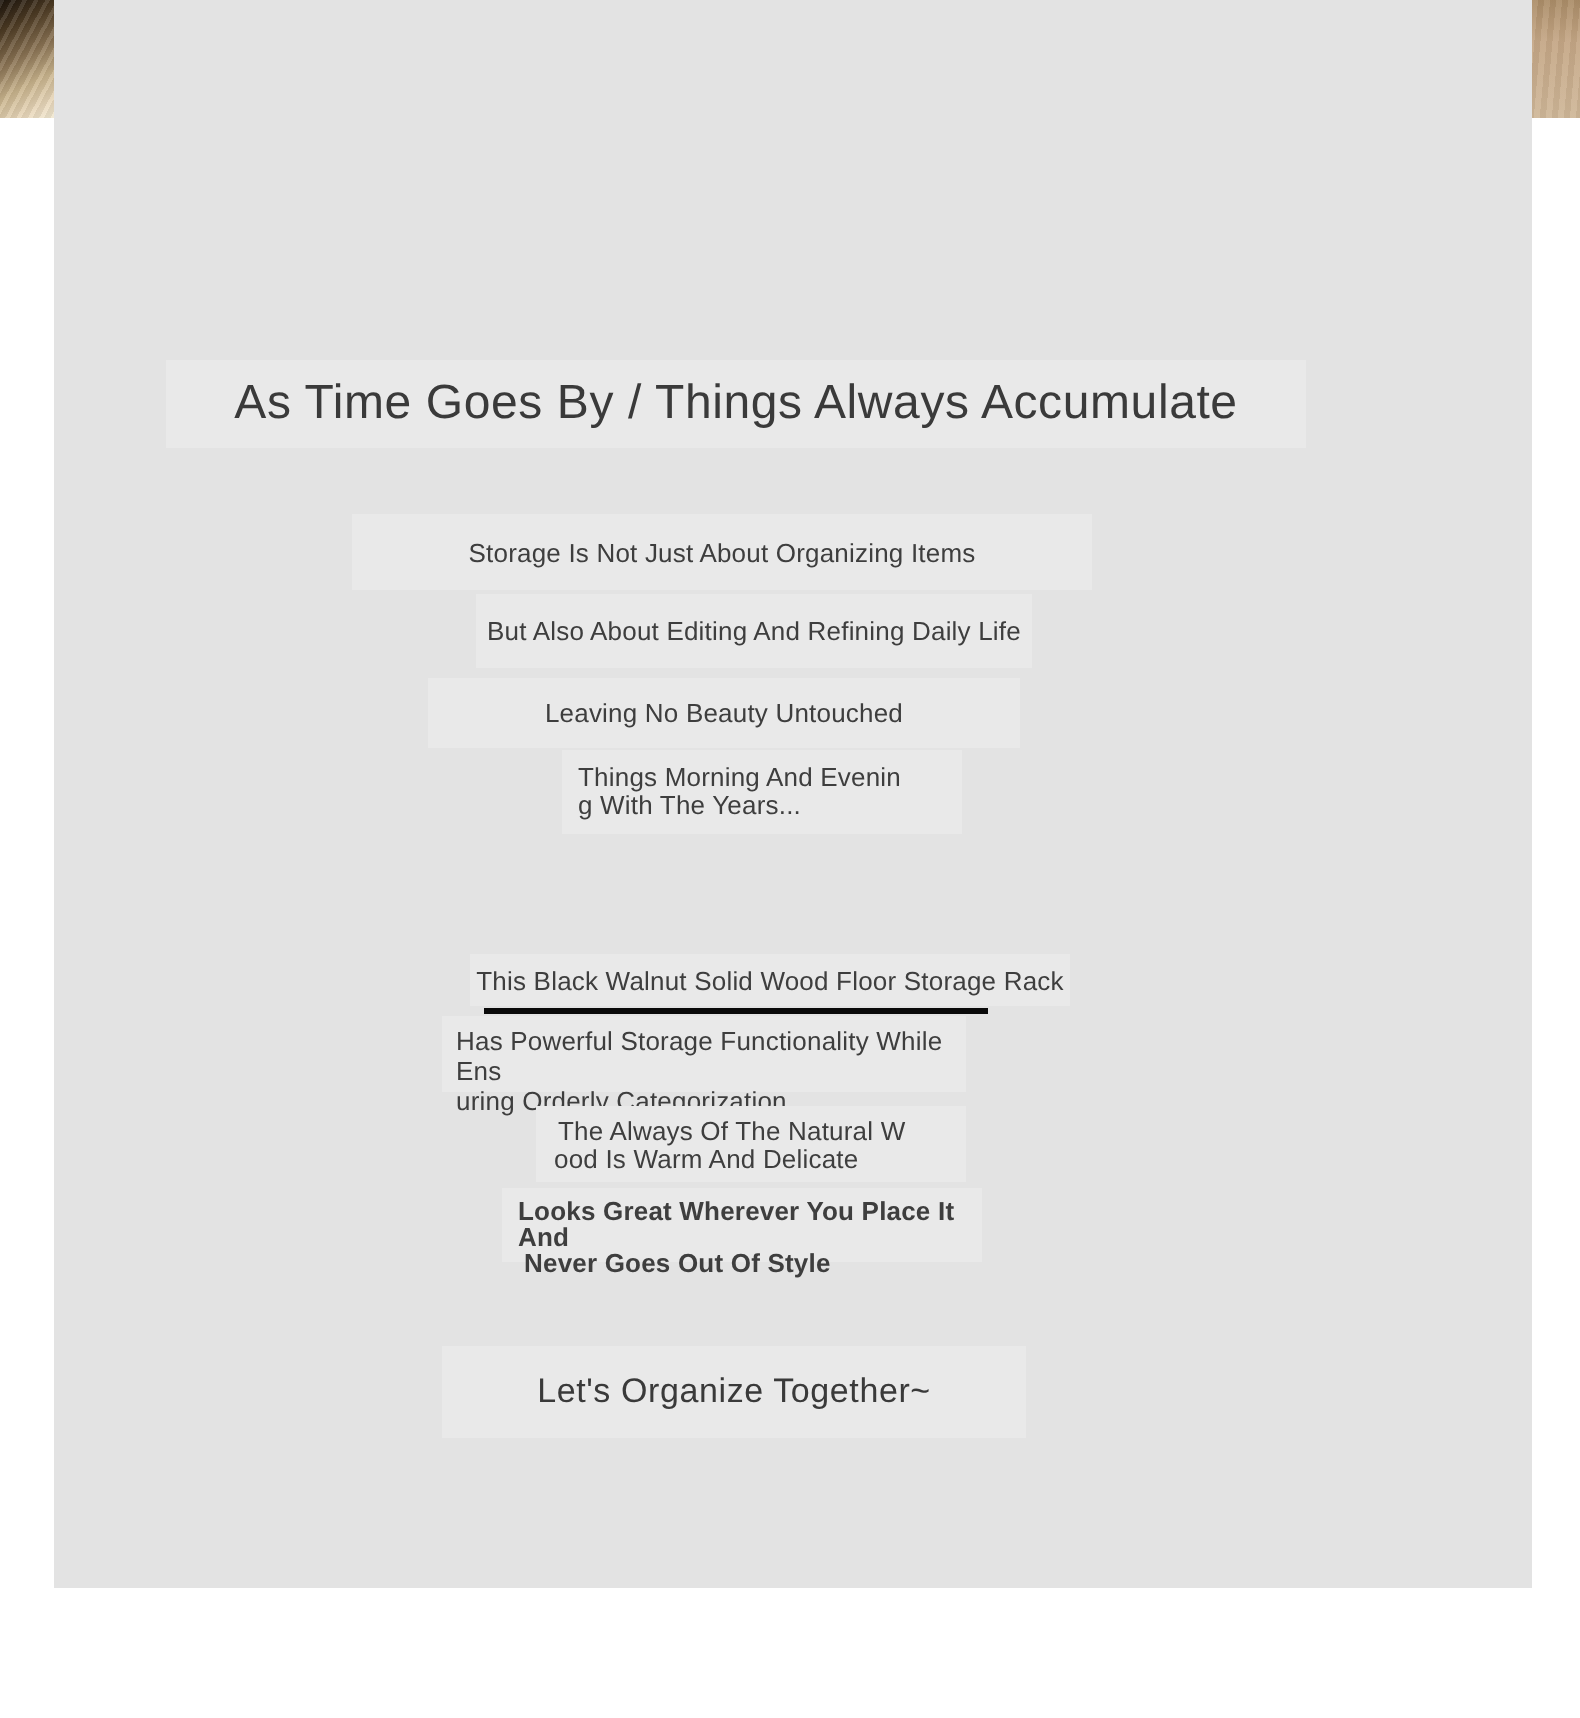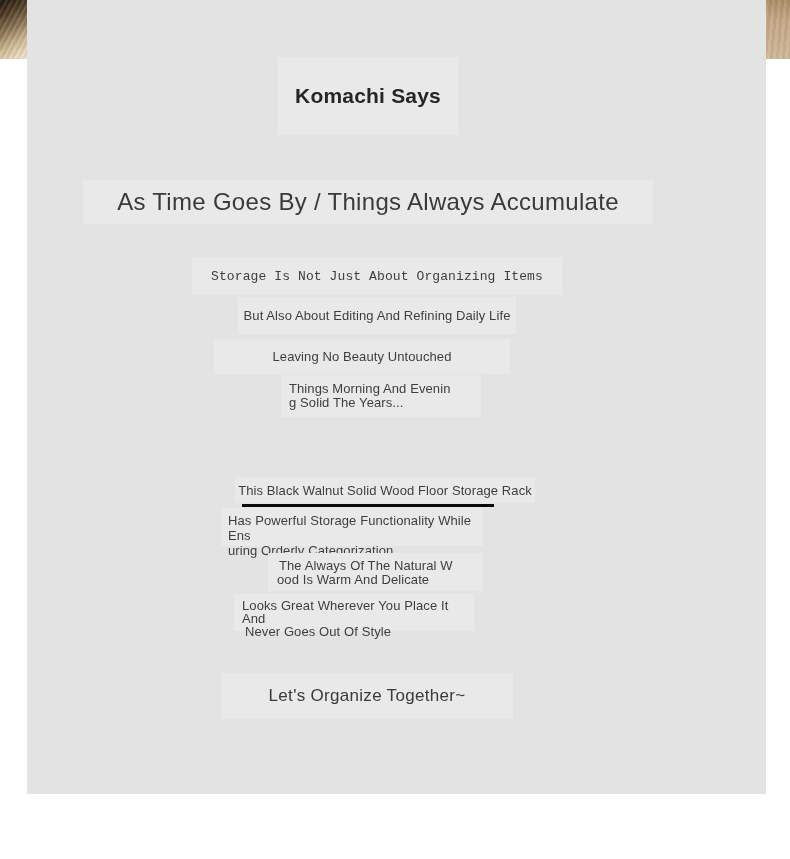--- a/index.html
+++ b/index.html
@@ -55,57 +55,56 @@
     letter-spacing:0.1px;
     color:var(--body-text);
     white-space:nowrap;
   }
   .hl{background:var(--highlight-bg);}
   .center{display:flex;align-items:center;justify-content:center;}
   .left{display:block;text-align:left;white-space:normal;}
   
   #blk-title   {left:278px;top:57px;width:180px;height:78px;font-size:21px;font-weight:700;color:var(--title-text);letter-spacing:0.2px;}
   #blk-headline{left:83px;top:180px;width:570px;height:44px;font-size:24px;color:var(--heading-text);letter-spacing:0.3px;}
-  #blk-l1      {left:192px;top:257px;width:370px;height:38px;font-family:Liberation Mono, monospace;}
+  #blk-l1      {left:176px;top:257px;width:370px;height:38px;}
   #blk-l2      {left:238px;top:297px;width:278px;height:37px;}
   #blk-l3      {left:214px;top:339px;width:296px;height:35px;}
   #blk-l4      {left:281px;top:375px;width:200px;height:42px;padding:7px 0 0 8px;line-height:14px;}
   #blk-q       {left:203px;top:441px;width:300px;height:30px;}
   #blk-name    {left:235px;top:477px;width:300px;height:26px;}
   #underline   {left:242px;top:504px;width:252px;height:3px;background:var(--underline);}
   #blk-f1      {left:221px;top:508px;width:262px;height:38px;padding:5px 0 0 7px;line-height:15px;}
   #blk-f2      {left:268px;top:553px;width:215px;height:38px;padding:6px 0 0 9px;line-height:14px;}
-  #blk-f3      {left:234px;top:594px;width:240px;height:37px;padding:5px 0 0 8px;line-height:13px;}
+  #blk-f3      {left:251px;top:594px;width:240px;height:37px;padding:5px 0 0 8px;line-height:13px;font-weight:bold;}
   #blk-closing {left:221px;top:673px;width:292px;height:46px;font-size:17px;color:var(--heading-text);letter-spacing:0.3px;}
   .ind2{padding-left:2px;}
   .ind3{padding-left:3px;}
 </style>
 </head>
 <body>
 
 <div class="stage">
 
   <div class="wood-left"></div>
   <div class="wood-right"></div>
 
   <div class="panel"></div>
 
-  <div class="blk hl center" id="blk-title">Komachi Says</div>
 
   <div class="blk hl center" id="blk-headline">As Time Goes By / Things Always Accumulate</div>
 
   <div class="blk hl center" id="blk-l1">Storage Is Not Just About Organizing Items</div>
 
   <div class="blk hl center" id="blk-l2">But Also About Editing And Refining Daily Life</div>
 
   <div class="blk hl center" id="blk-l3">Leaving No Beauty Untouched</div>
 
   <div class="blk hl left" id="blk-l4">
     <span>Things Morning And Evenin</span><br>
-    <span>g Solid The Years...</span>
+    <span>g With The Years...</span>
   </div>
 
 
   <div class="blk hl center" id="blk-name">This Black Walnut Solid Wood Floor Storage Rack</div>
 
   <div class="blk" id="underline"></div>
 
   <div class="blk hl left" id="blk-f1">
     <span>Has Powerful Storage Functionality While Ens</span><br>
     <span>uring Orderly Categorization</span>

